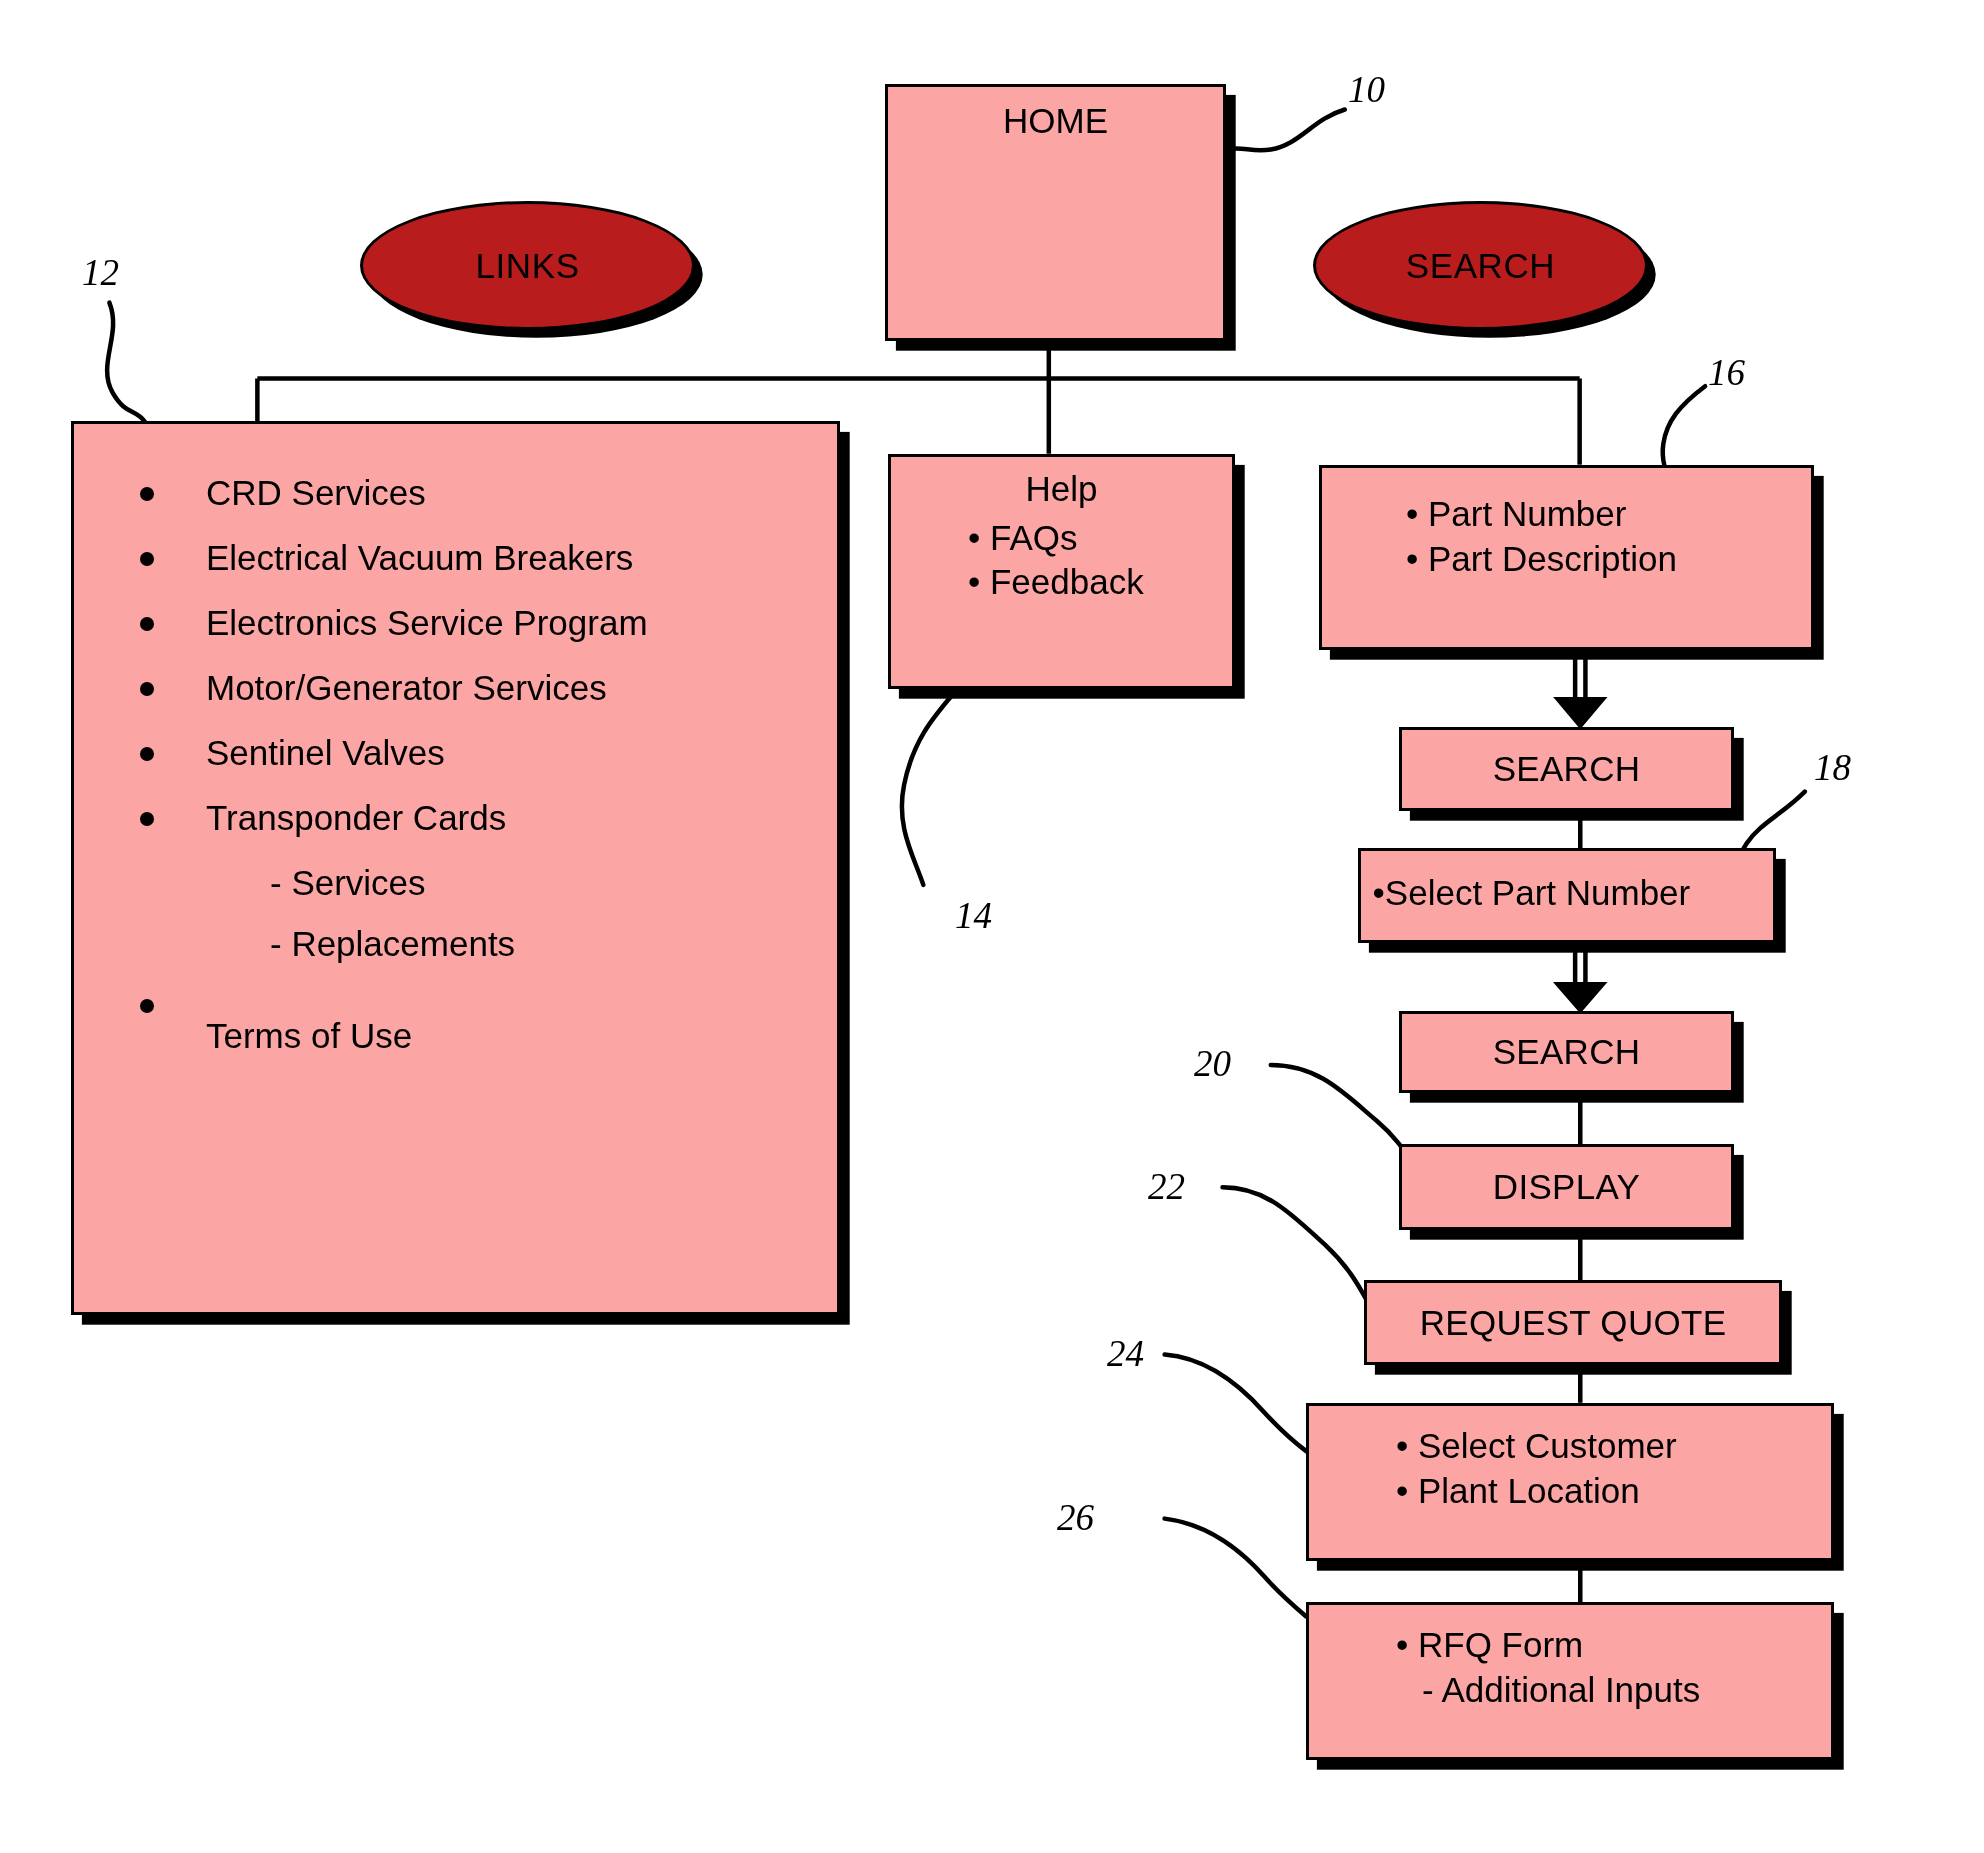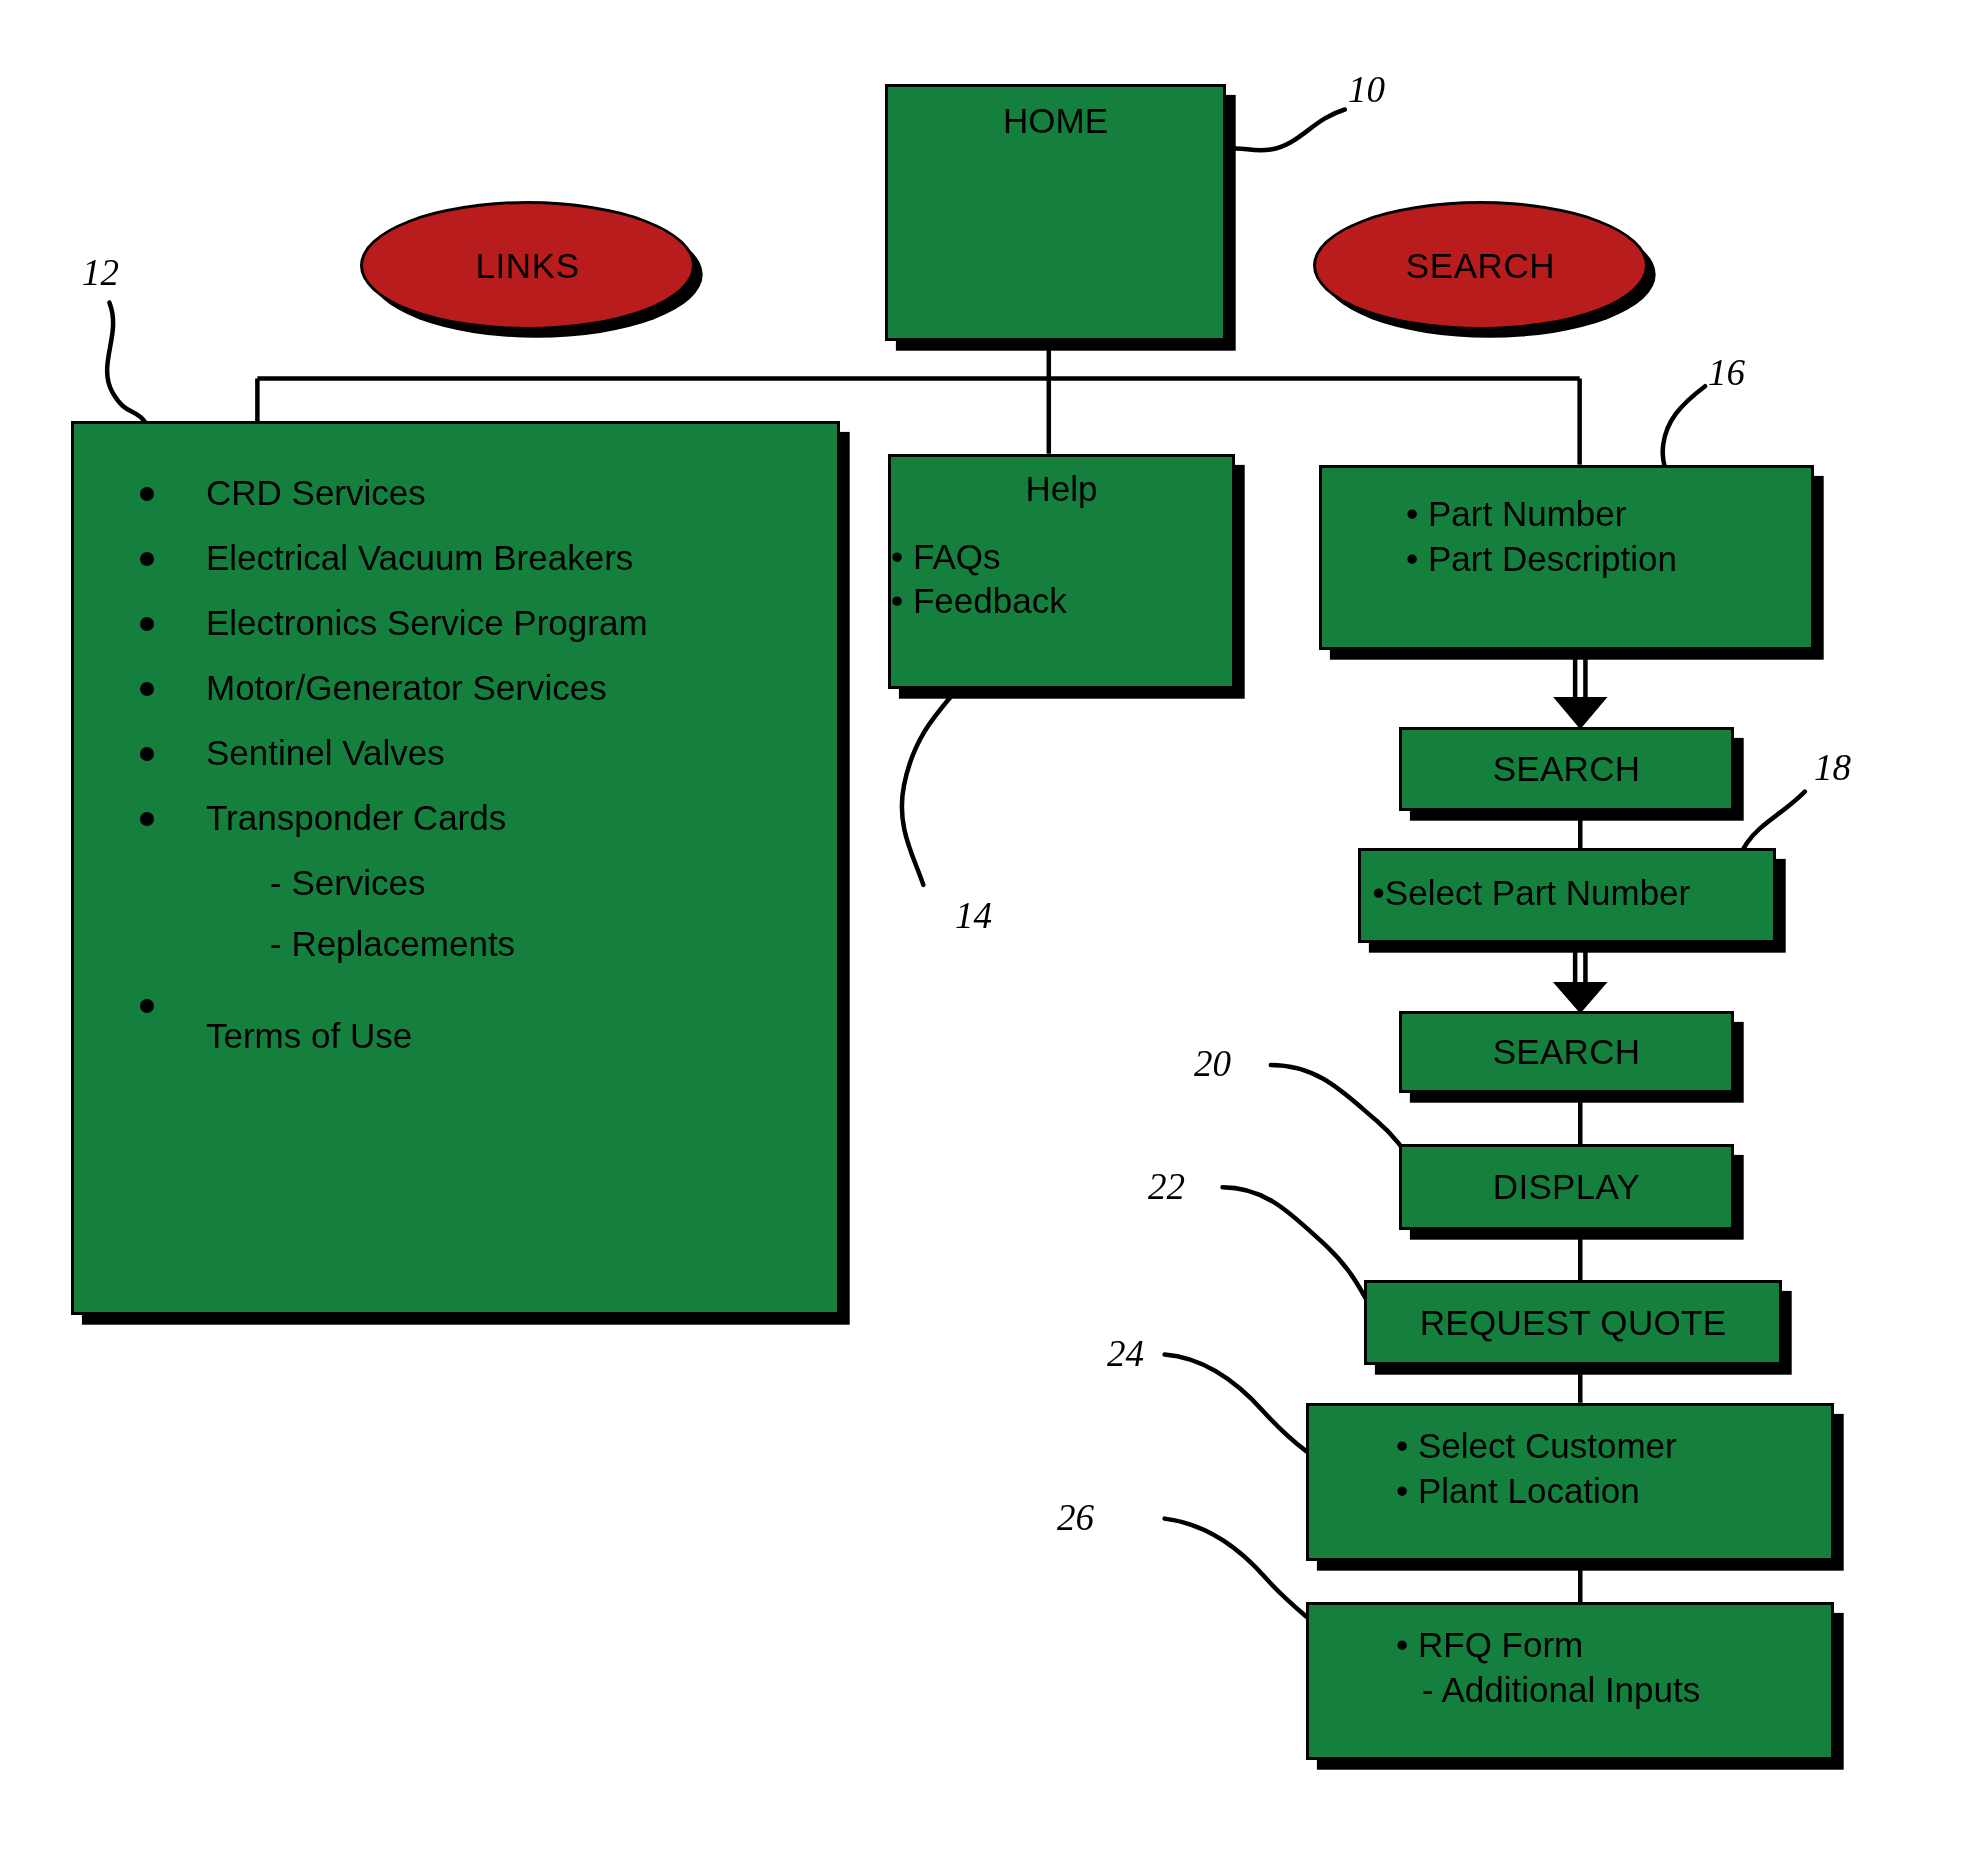--- a/index.html
+++ b/index.html
@@ -14,21 +14,21 @@
   #canvas {
     position: relative;
     width: 1985px;
     height: 1854px;
     background: #ffffff;
     overflow: hidden;
   }
   
   .box {
     position: absolute;
-    background: #15803d;
+    background: #fca5a5;
     border: 3.2px solid #000000;
     box-sizing: border-box;
     box-shadow: 10.3px 10.3px 0 -0.6px #000000;
   }
   .ellipse {
     position: absolute;
     background: #b91c1c;
     border: 3.2px solid #000000;
     border-radius: 50%;
     box-sizing: border-box;
@@ -206,21 +206,21 @@
       <li class="sub">- Replacements</li>
       <li class="bulleted nolabel"></li>
       <li>Terms of Use</li>
     </ul>
   </div>
   <div class="refnum" style="left:82px; top:251px;">12</div>
 
   <div class="box" style="left:888px; top:454px; width:347px; height:235px;">
     <div style="padding:11.6px 0 0 0;">
       <span class="title">Help</span>
-      <ul class="bullets" style="margin-top:26px; ">
+      <ul class="bullets" style="margin-top:7px; padding-left:77px;">
         <li>• FAQs</li>
         <li>• Feedback</li>
       </ul>
     </div>
   </div>
   <div class="refnum" style="left:955px; top:894px;">14</div>
 
   <div class="box" style="left:1319px; top:465px; width:495px; height:185px;">
     <ul class="bullets" style="margin:0; padding:24.4px 0 0 84px;">
       <li>• Part Number</li>

